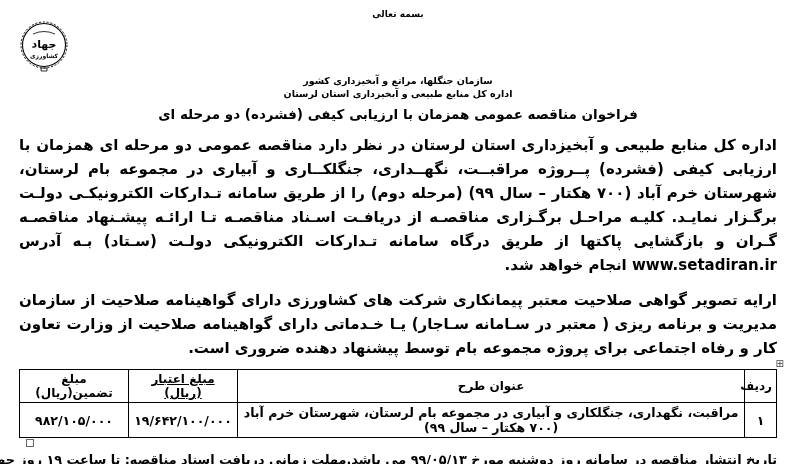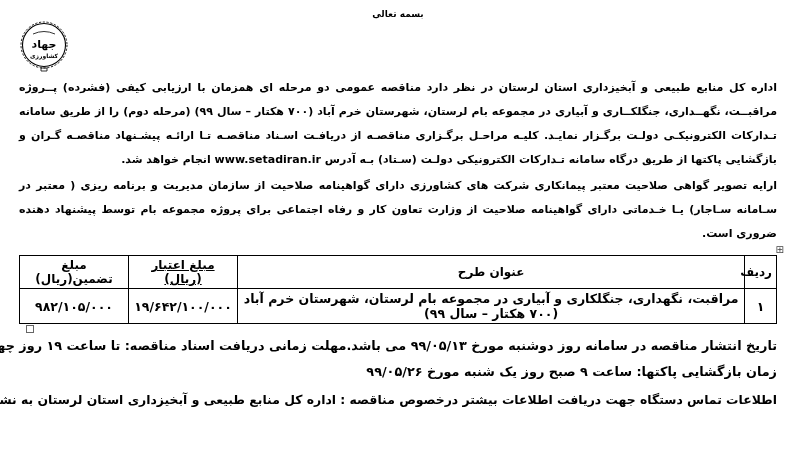--- a/index.html
+++ b/index.html
@@ -6,21 +6,21 @@
   body{
     width:786px;height:464px;background:#ffffff;color:#000;
     font-family:"DejaVu Sans",sans-serif;overflow:hidden;
   }
   .page{direction:rtl;position:relative;padding:5px 9px 0 9px;box-sizing:border-box;width:776px;height:464px;}
   .center{text-align:center;}
   .bismillah{font-size:9px;font-weight:bold;margin-top:4px;}
   .logo-wrap{display:flex;justify-content:flex-end;margin-top:1px;}
   .org-line{font-size:9.5px;font-weight:bold;line-height:13px;}
   .doc-title{font-size:13.5px;font-weight:bold;margin-top:6px;}
-  .para{font-size:11px;font-weight:bold;line-height:24px;text-align:justify;margin-top:2px;}
+  .para{font-size:15px;font-weight:bold;line-height:24px;text-align:justify;margin-top:11px;}
   .para .seg{font-weight:bold;}
   .url{direction:ltr;unicode-bidi:embed;}
   .table-zone{position:relative;margin-top:9px;}
   table.tender{width:100%;border-collapse:collapse;table-layout:fixed;}
   table.tender th,table.tender td{
     border:1.6px solid #000;font-weight:bold;text-align:center;
     padding:2px 4px;box-sizing:border-box;
   }
   table.tender th{font-size:12px;height:20px;}
   table.tender td{font-size:12.5px;height:28px;}
@@ -46,21 +46,24 @@
     <svg width="50" height="54" viewBox="0 0 50 54">
       <circle cx="25" cy="25" r="21.5" fill="none" stroke="#000" stroke-width="1.1"></circle>
       <circle cx="25" cy="25" r="23" fill="none" stroke="#000" stroke-width="0.9" stroke-dasharray="2.2 1.6"></circle>
       <path d="M14 14 q11 -5 22 0" fill="none" stroke="#000" stroke-width="0.8"></path>
       <text x="25" y="28" text-anchor="middle" font-size="11" class="seal-text">جهاد</text>
       <text x="25" y="38" text-anchor="middle" font-size="6" class="seal-text">کشاورزی</text>
       <path d="M22 48 h6 v3 h-6 z" fill="none" stroke="#000" stroke-width="0.8"></path>
     </svg>
   </div>
 
+  <div class="org-line center">سازمان جنگلها، مراتع و آبخیزداری کشور</div>
+  <div class="org-line center">اداره کل منابع طبیعی و آبخیزداری استان لرستان</div>
 
+  <div class="doc-title center">فراخوان مناقصه عمومی همزمان با ارزیابی کیفی (فشرده) دو مرحله ای</div>
 
   <div class="para"><span class="seg">اداره کل منابع طبیعی و آبخیزداری استان لرستان در نظر دارد مناقصه عمومی دو مرحله ای همزمان با ارزیابی کیفی (فشرده) </span><span class="seg">پــروژه مراقبــت، نگهــداری، جنگلکــاری و آبیاری در مجموعه بام لرستان، شهرستان خرم آباد (۷۰۰ هکتار – سال ۹۹) (مرحله دوم)</span><span class="seg"> را از طریق سامانه تـدارکات الکترونیکـی دولـت برگـزار نمایـد. کلیـه مراحـل برگـزاری مناقصـه از دریافـت اسـناد مناقصـه تـا ارائـه پیشـنهاد مناقصـه گـران و بازگشایی پاکتها از طریق درگاه سامانه تـدارکات الکترونیکی دولـت (سـتاد) بـه آدرس </span><span class="seg url">www.setadiran.ir</span><span class="seg"> انجام خواهد شد.</span></div>
 
   <div class="para">ارایه تصویر گواهی صلاحیت معتبر پیمانکاری شرکت های کشاورزی دارای گواهینامه صلاحیت از سازمان مدیریت و برنامه ریزی ( معتبر در سـامانه سـاجار) یـا خـدماتی دارای گواهینامه صلاحیت از وزارت تعاون کار و رفاه اجتماعی برای پروژه مجموعه بام توسط پیشنهاد دهنده ضروری است.</div>
 
   <div class="table-zone">
     <span class="move-handle">⊞</span>
     <span class="resize-artifact"></span>
     <table class="tender">
       <thead>

